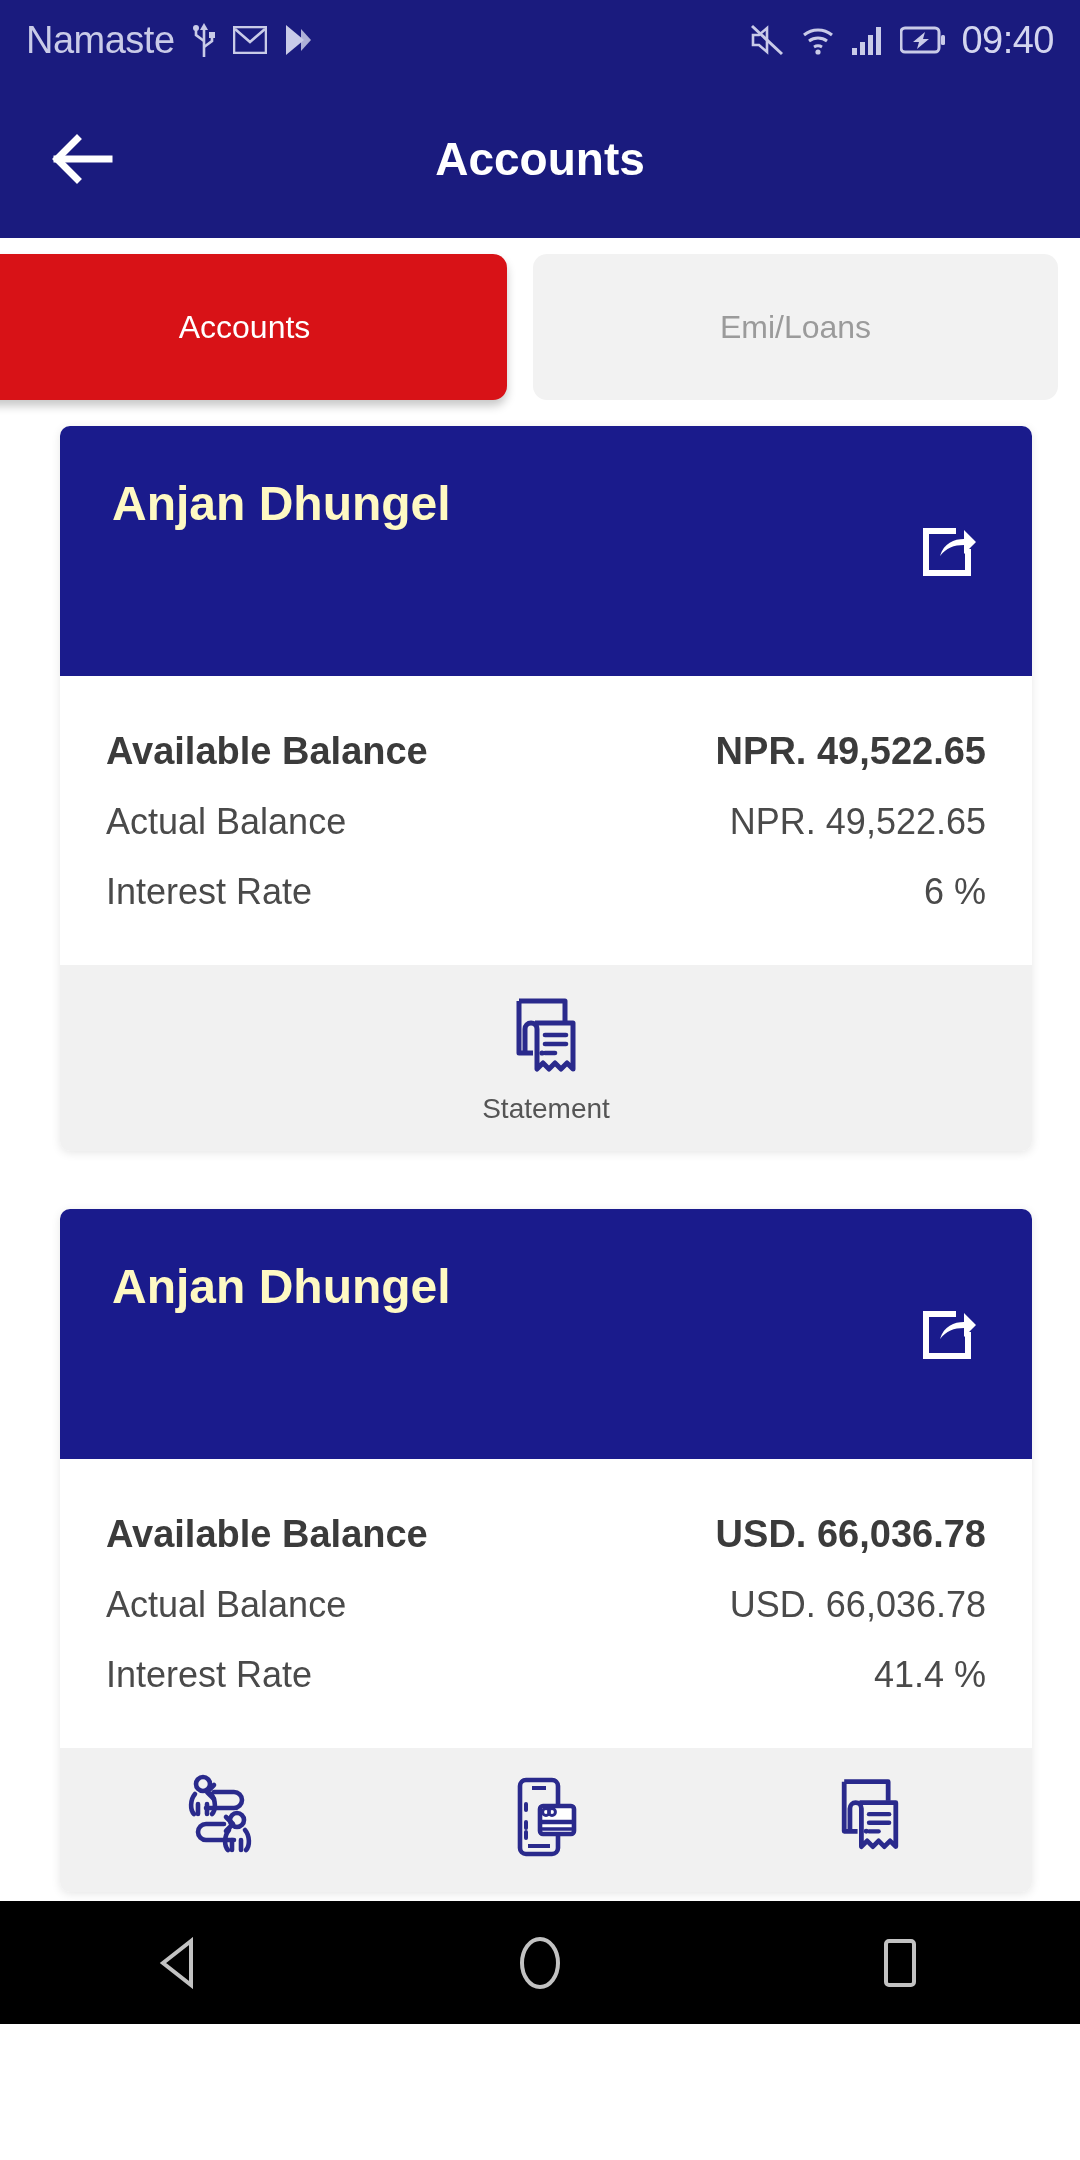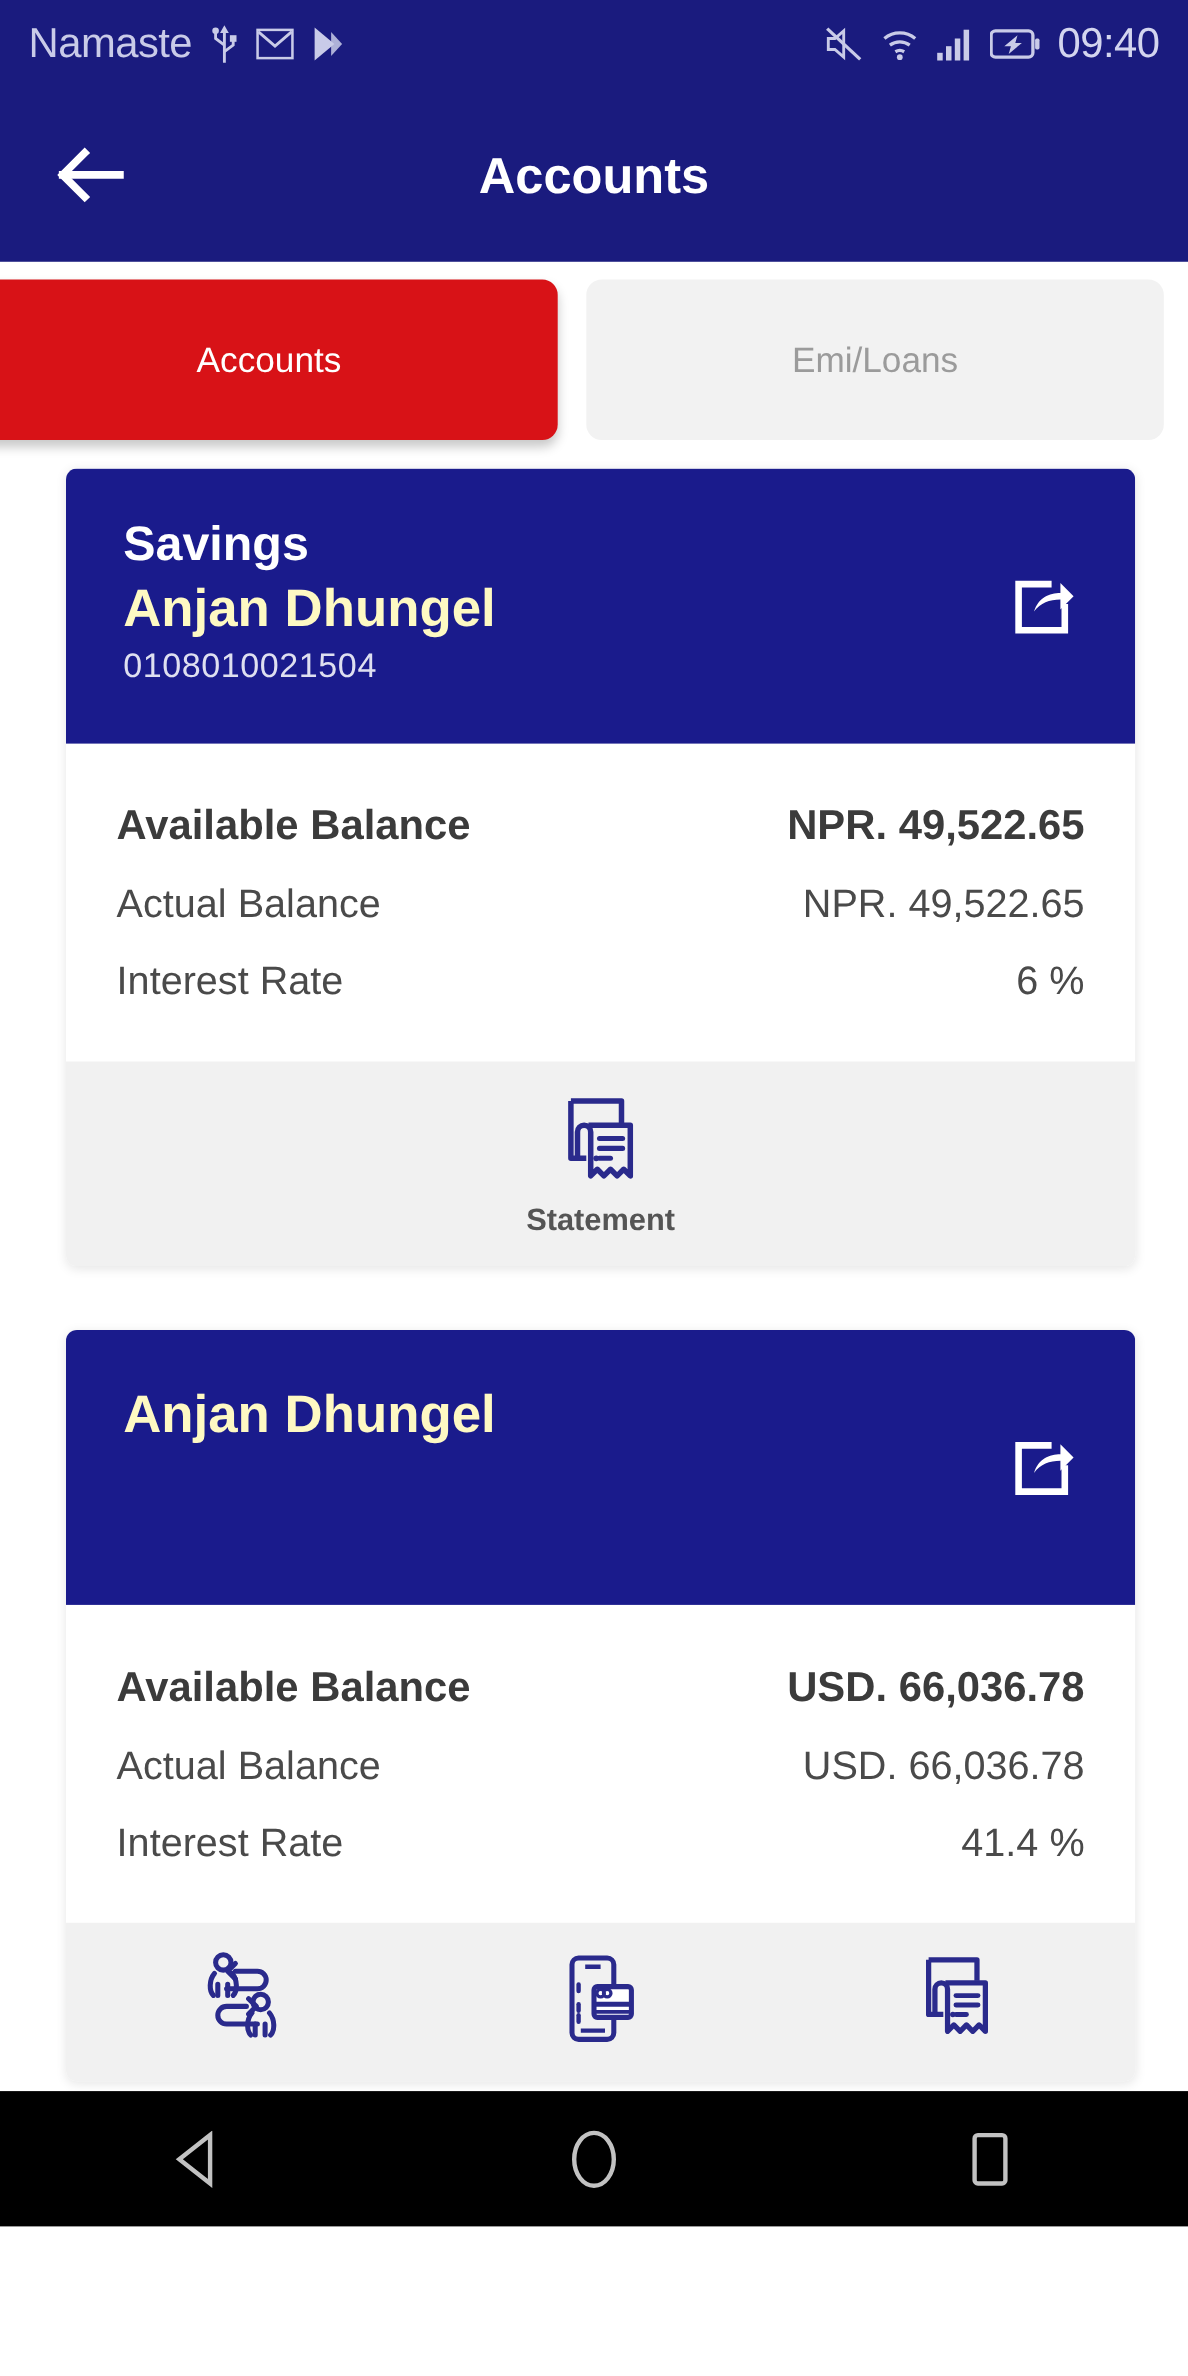--- a/index.html
+++ b/index.html
@@ -77,21 +77,21 @@
   .row { display:flex; justify-content:space-between; align-items:baseline; padding:14px 0; }
   .row .lbl { font-size:36px; color:#4a4a4a; }
   .row .val { font-size:36px; color:#4a4a4a; }
   .row.primary .lbl, .row.primary .val { font-weight:bold; color:#3b3b3b; font-size:38px; }
 
   .card-actions {
     background:#f1f1f1; display:flex; justify-content:space-around; align-items:center;
     padding:26px 0 22px 0;
   }
   .card-actions.single { padding:28px 0 26px 0; }
-  .action { display:flex; flex-direction:column; align-items:center; gap:10px; flex:1;font-weight:bold; }
+  .action { display:flex; flex-direction:column; align-items:center; gap:10px; flex:1; }
   .action-label { font-size:28px; color:#555555; }
 
   
   .navbar {
     position:absolute; left:0; bottom:0; width:1080px; height:123px;
     background:#000000; display:flex; align-items:center; justify-content:space-around;
   }
   .nav-btn { width:120px; height:123px; display:flex; align-items:center; justify-content:center; }
 
   .clip { position:relative; height:1914px; overflow:hidden; }
@@ -171,23 +171,21 @@
       <div class="tab active">
         <span>Accounts</span>
       </div>
       <div class="tab">
         <span>Emi/Loans</span>
       </div>
     </div>
 
     <div class="card">
       <div class="card-head">
-        <div class="card-type">Savings</div>
         <div class="card-holder">Anjan Dhungel</div>
-        <div class="card-number">0108010021504</div>
         <div class="share-btn">
           <svg width="58" height="56" viewBox="0 0 58 56">
             <path d="M36 8 H6 V50 H48 V26" fill="none" stroke="#ffffff" stroke-width="6" stroke-linejoin="miter"></path>
             <path d="M20 33 C24 20 34 16 44 16 L44 7 L56 19 L44 31 L44 22 C34 22 26 25 20 33 Z" fill="#ffffff"></path>
           </svg>
         </div>
       </div>
       <div class="card-body">
         <div class="row primary">
           <span class="lbl">Available Balance</span>

